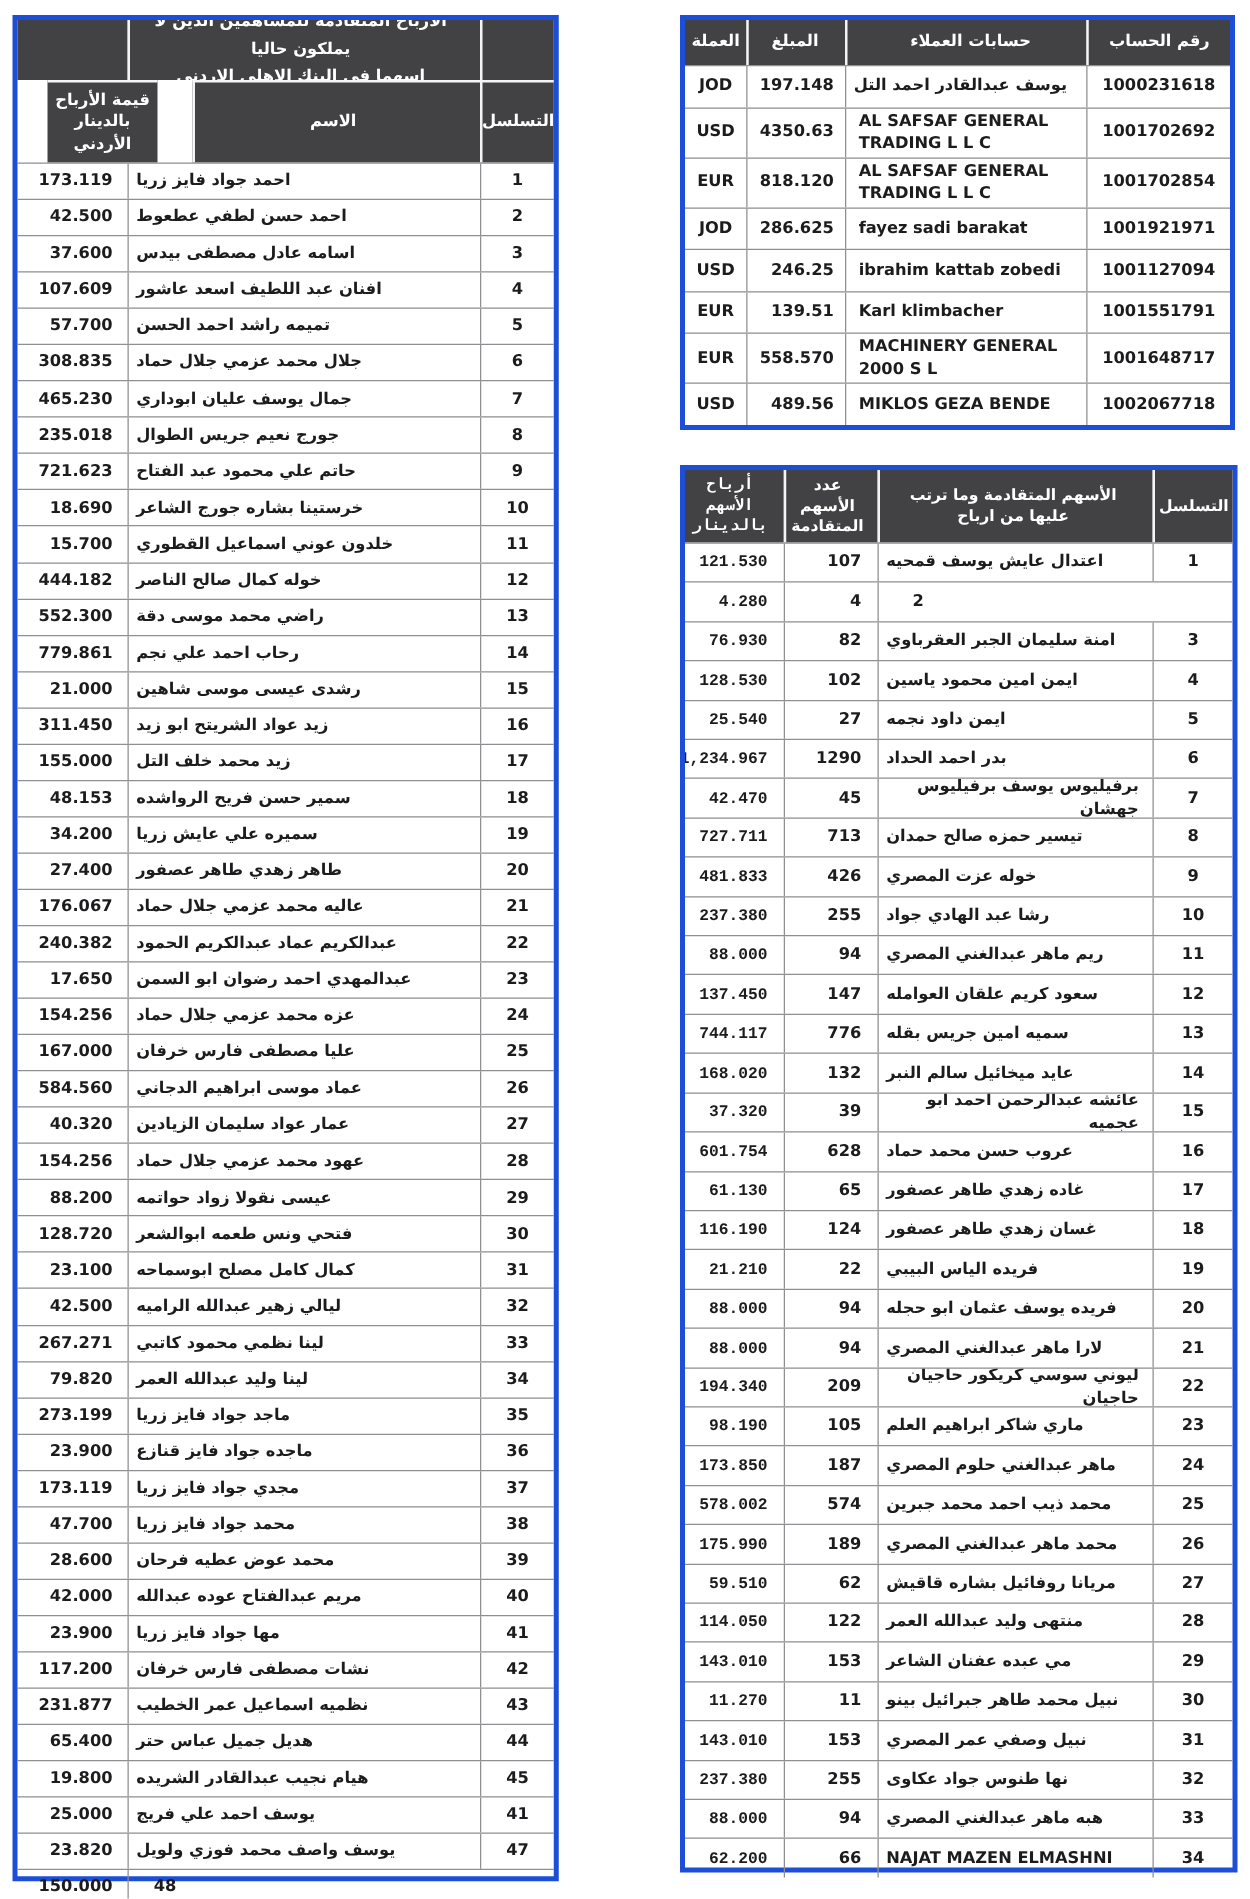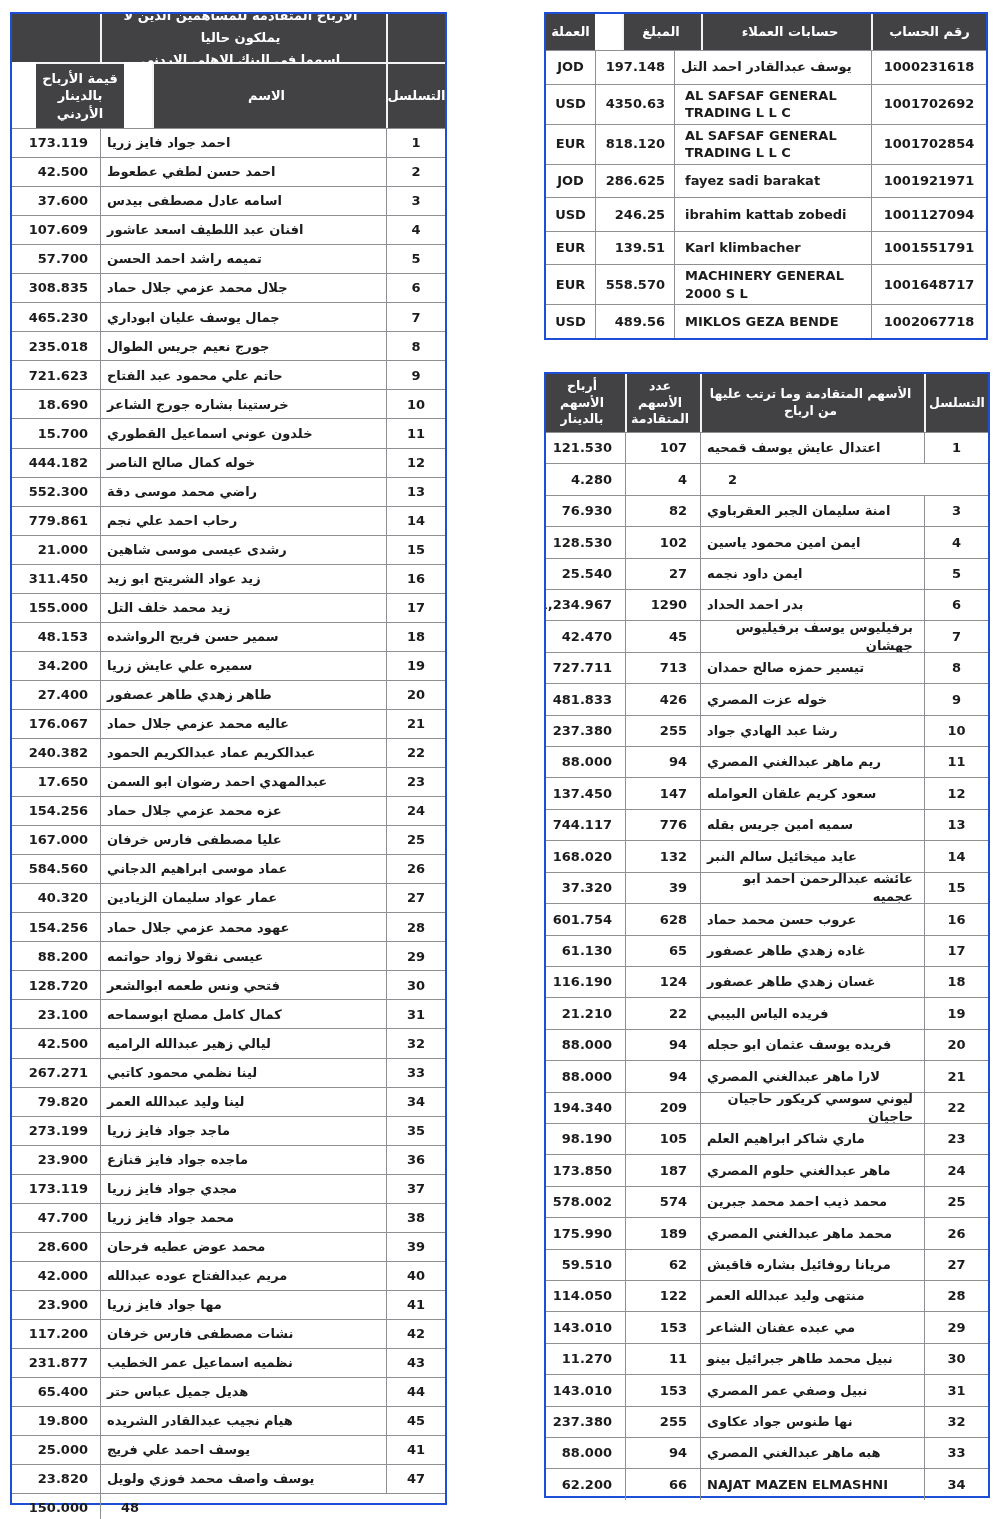--- a/index.html
+++ b/index.html
@@ -1,18 +1,18 @@
 <!DOCTYPE html>
 <html lang="ar"><head>
 <meta charset="utf-8">
 <style>
   html,body{margin:0;padding:0;background:#ffffff;}
   .page{position:relative;width:1000px;height:1519px;background:#ffffff;overflow:hidden;
         font-family:"DejaVu Sans", sans-serif;color:#1c1c1e;}
-  .table{position:absolute;border:2px solid #1d4ed8;display:flex;flex-direction:column;background:#fff;box-sizing:border-box;}
+  .table{position:absolute;border:4px solid #1d4ed8;display:flex;flex-direction:column;background:#fff;box-sizing:border-box;}
   .tr{display:flex;box-sizing:border-box;}
   .td{box-sizing:border-box;display:flex;align-items:center;overflow:hidden;
       font-size:13px;font-weight:600;line-height:1.35;padding:2px 6px;}
   .tbody .tr{border-top:1.4px solid #8e8e93;}
   .tbody .td + .td{border-left:1.4px solid #8e8e93;}
   
   .thead .td{background:#424244;color:#ffffff;justify-content:center;text-align:center;
              font-size:13px;font-weight:700;}
   .thead .td + .td{border-left:2px solid #f4f4f4;}
   .thead .tr + .tr .td{border-top:2px solid #f4f4f4;}
@@ -35,21 +35,21 @@
   .t2{left:544px;top:12px;width:444px;}
   .t2 .cur{width:49px;}
   .t2 .amt{width:79px;padding-right:9px;}
   .t2 .client{flex:1;padding-right:0;}
   .t2 .client.ltr{padding-left:10px;}
   .t2 .acct{width:115px;}
   .t2 .thead .tr{height:36px;}
   .t2 .tbody .tr{min-height:33.5px;}
   
   .t3{left:544px;top:372px;width:446px;height:1126px;}
-  .t3 .div{width:79px;padding-right:13px;}
+  .t3 .div{width:79px;padding-right:13px;font-family:Liberation Mono, monospace;}
   .t3 .shares{width:75px;padding-right:13px;}
   .t3 .name{flex:1;padding-right:11px;}
   .t3 .ser{width:64px;}
   .t3 .thead .tr{height:58px;}
   .t3 .thead .td{font-size:12.5px;}
   .t3 .tbody .tr{height:31.42px;}
 </style>
 </head>
 <body>
 
@@ -309,21 +309,21 @@
           <div class="td val num">150.000</div>
           <div class="td ser ctr">48</div>
         </div>
       </div>
   </div>
 
   <div class="table t2">
     <div class="thead">
       <div class="tr">
         <div class="td cur">العملة</div>
-        <div class="td amt" style="justify-content:center;margin-left:27px;">المبلغ</div>
+        <div class="td amt" style="justify-content:center;">المبلغ</div>
         <div class="td client" style="justify-content:center;">حسابات العملاء</div>
         <div class="td acct">رقم الحساب</div>
       </div>
     </div>
     <div class="tbody">
         <div class="tr">
           <div class="td cur ctr">JOD</div>
           <div class="td amt num">197.148</div>
           <div class="td client name">يوسف عبدالقادر احمد التل</div>
           <div class="td acct ctr">1000231618</div>

